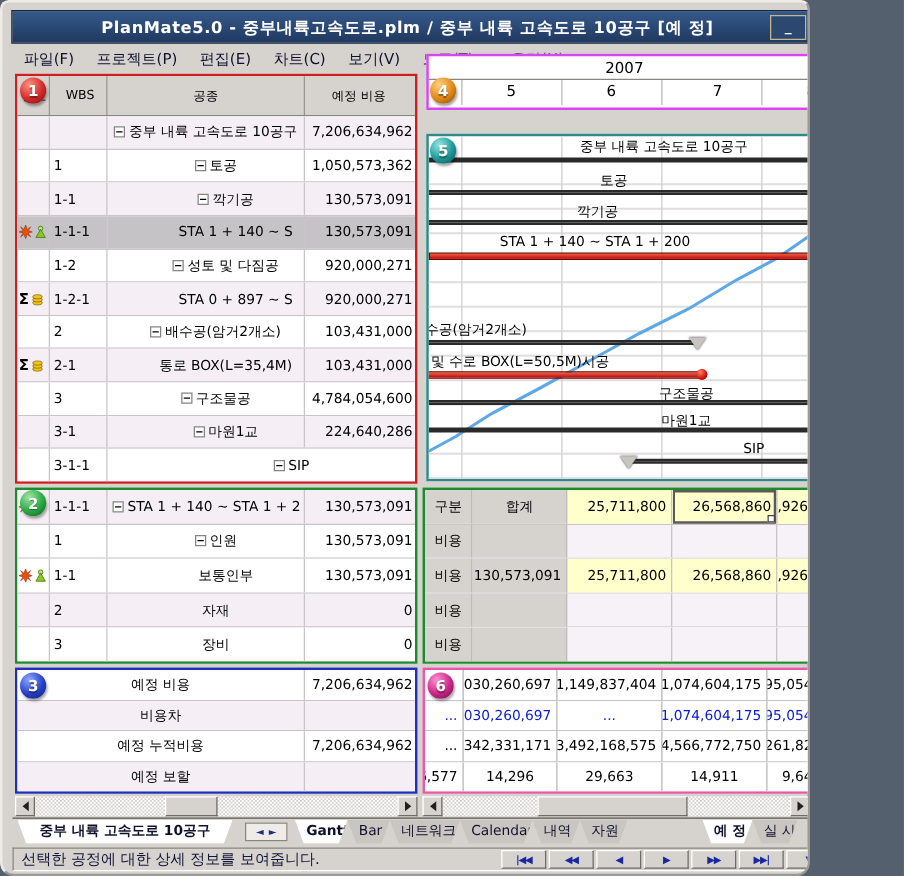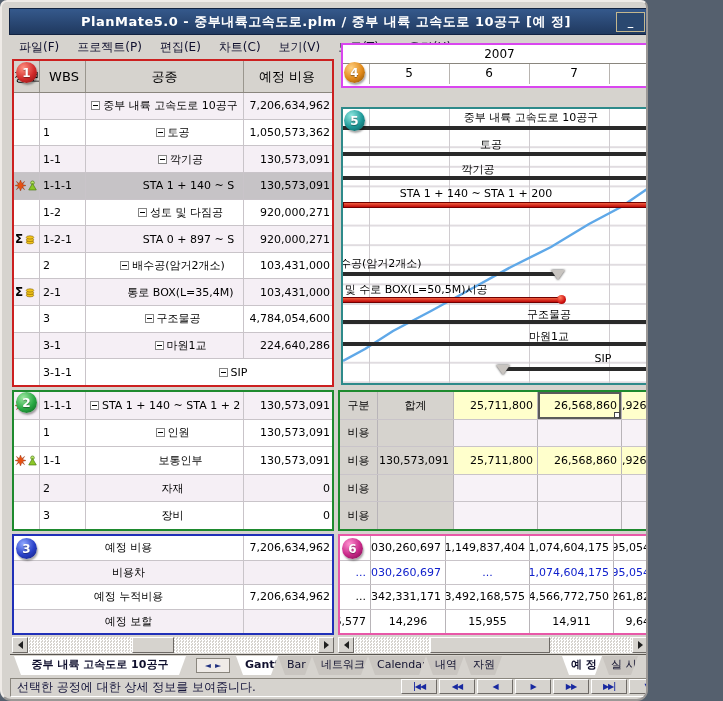--- a/index.html
+++ b/index.html
@@ -33,21 +33,21 @@
     box-shadow:1px 2px 2px rgba(0,0,0,.35);text-shadow:0 1px 1px rgba(0,0,0,.4);}
   .bg1{background:radial-gradient(circle at 35% 28%,#FF9080,#D22A2A 55%,#7A1010);}
   .bg2{background:radial-gradient(circle at 35% 28%,#9CE8A0,#28A843 55%,#0E5A1E);}
   .bg3{background:radial-gradient(circle at 35% 28%,#90A8FF,#2840C8 55%,#101A70);}
   .bg4{background:radial-gradient(circle at 35% 28%,#FFD080,#E08818 55%,#7A4A08);}
   .bg5{background:radial-gradient(circle at 35% 28%,#90E8E0,#1E9898 55%,#0A5050);}
   .bg6{background:radial-gradient(circle at 35% 28%,#FF90D0,#C82888 55%,#6E0A44);}
   
   .thead{display:flex;height:32px;background:#D6D3CE;border-bottom:1px solid #8A867E;}
   .thead .c{display:flex;align-items:center;justify-content:center;border-right:1px solid #9A968E;
-    font-size:13px;overflow:hidden;white-space:nowrap;}
+    font-size:10px;overflow:hidden;white-space:nowrap;}
   .tbody{display:flex;flex-direction:column;height:calc(100% - 32px);}
   .tbody5{height:100%;}
   .row{display:flex;flex:1;border-bottom:1px solid #C9C4C9;background:#fff;min-height:0;}
   .row:last-child{border-bottom:none;}
   .row .c{border-right:1px solid #C9C4C9;display:flex;align-items:center;overflow:hidden;white-space:nowrap;}
   .row .c:last-child,.thead .c:last-child{border-right:none;}
   .alt{background:#F5EFF5;}
   .sel{background:#C6C3C6;}
   .ci{width:26px;justify-content:flex-start;gap:1px;padding-left:1px;}
   .cw{width:46px;padding-left:3px;}
@@ -102,21 +102,21 @@
   .tabbar{position:absolute;left:8px;top:652px;width:668px;height:22px;border-top:1px solid #5A5650;}
   .tab{position:absolute;top:1px;height:19px;line-height:18px;font-size:11px;color:#10102E;text-align:center;
     background:#C9C5C0;clip-path:polygon(0 0,100% 0,calc(100% - 7px) 100%,7px 100%);
     overflow:hidden;white-space:nowrap;padding:0 9px;}
   .tab.on{background:#FFF;font-weight:bold;z-index:2;}
   .tscroll{position:absolute;top:3px;left:186px;width:34px;height:15px;background:#EFEBE7;
     border:1px solid #8A867E;display:flex;align-items:center;justify-content:center;gap:4px;
     font-size:8px;color:#203080;}
   
   .status{position:absolute;left:8px;top:676px;width:666px;height:19px;background:#D6D3CE;
-    border:1px solid;border-color:#8A867E #FFF #FFF #8A867E;display:flex;}
+    border:1px solid;border-color:#8A867E #FFF #FFF #8A867E;display:flex;align-items:center;}
   .stxt{flex:1;padding-left:6px;font-size:12px;color:#14143A;white-space:nowrap;overflow:hidden;}
   .nav{display:flex;gap:2px;margin-right:10px;}
   .nbtn{width:36px;height:15px;background:#D6D3CE;border:1px solid;border-color:#FFF #6E6A66 #6E6A66 #FFF;
     color:#1828A0;font-size:8px;font-weight:bold;display:flex;align-items:center;justify-content:center;letter-spacing:-1px;}
   .corner{position:absolute;left:648px;top:634px;width:24px;height:17px;display:flex;align-items:center;justify-content:center;}
   svg{display:block;}
 </style>
 </head>
 <body>
 
@@ -487,21 +487,21 @@
       <div class="row">
         <div class="gcell num" style="width:31px">...</div>
         <div class="gcell num" style="width:75px">2,342,331,171</div>
         <div class="gcell num" style="width:84px">3,492,168,575</div>
         <div class="gcell num" style="width:84px">4,566,772,750</div>
         <div class="gcell num" style="flex:1">5,261,82</div>
         </div>
       <div class="row">
         <div class="gcell num" style="width:31px">6,577</div>
         <div class="gcell" style="width:75px">14,296</div>
-        <div class="gcell" style="width:84px">15,955</div>
+        <div class="gcell" style="width:84px">29,663</div>
         <div class="gcell" style="width:84px">14,911</div>
         <div class="gcell num" style="flex:1">9,64</div>
         </div>
     </div>
   </div>
 
   <div class="sb sbv" style="left:658px;top:532px;height:101px">
     <div class="sbb" style="left:0;top:0;width:17px;height:16px">
         <span class="tri t-u"></span>
       </div>

